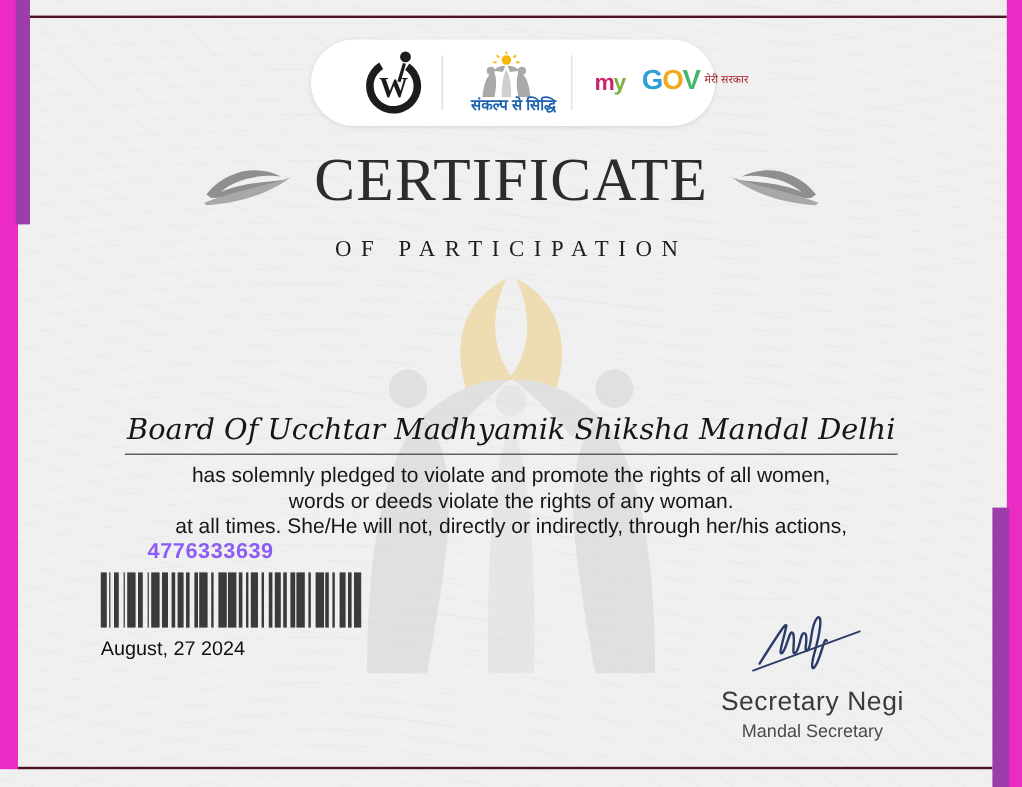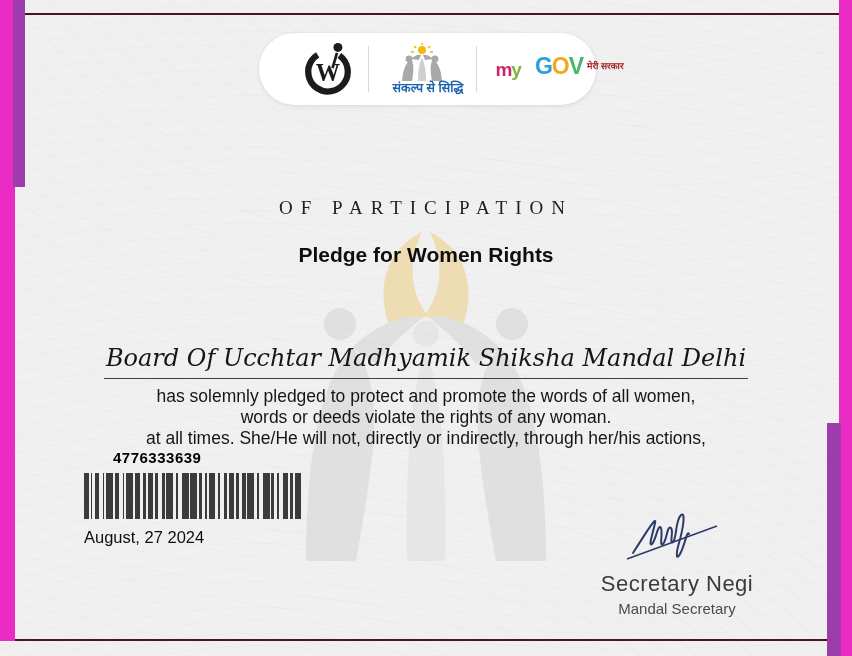--- a/index.html
+++ b/index.html
@@ -32,36 +32,36 @@
     background:#fff;border-radius:38px;box-shadow:0 1px 4px rgba(0,0,0,.10);
     display:flex;align-items:center;justify-content:center;gap:13px;
   }
   .pill .divider{width:1px;height:46px;background:#d9d9d9;}
   .logo-ncw{display:flex;align-items:center;}
   .logo-sankalp{display:flex;flex-direction:column;align-items:center;line-height:1;}
   .sankalp-text{font-size:12.5px;font-weight:700;color:#1d63b0;margin-top:1px;white-space:nowrap;margin-left:11px;}
   .logo-mygov{display:flex;flex-direction:row;line-height:1;width:64px;}
   .mygov-top{font-size:19px;font-weight:800;letter-spacing:-1px;margin-left:5px;}
   .mygov-bottom{font-size:23px;font-weight:800;letter-spacing:-1px;margin-top:-5px;margin-left:14px;text-align:right;}
-  .mygov-tag{font-size:9px;font-weight:700;color:#a32024;margin-top:2px;margin-left:4px;white-space:nowrap;}
+  .mygov-tag{font-size:9px;font-weight:400;color:#a32024;margin-top:2px;margin-left:4px;white-space:nowrap;}
 
   
   .content{position:absolute;inset:0;z-index:5;text-align:center;color:#1b1b1b;}
   .title-row{position:absolute;left:0;right:0;top:126px;display:flex;align-items:center;justify-content:center;gap:14px;}
   .cert-title{font-family:"Liberation Serif",serif;font-size:51px;font-weight:500;letter-spacing:1px;color:#2c2c2c;line-height:1;}
   .cert-sub{position:absolute;left:0;right:0;top:197px;font-family:"Liberation Serif",serif;font-size:19px;letter-spacing:8px;color:#1e1e1e;}
   .pledge-title{position:absolute;left:0;right:0;top:243px;font-size:21px;font-weight:700;color:#0e0e0e;}
   .certified{position:absolute;left:0;right:0;top:272px;font-size:19px;color:#2d2d2d;}
   .recipient{position:absolute;left:0;right:0;top:344px;font-family:"DejaVu Serif",serif;font-style:italic;font-size:24px;color:#161616;}
   .rule{position:absolute;left:104px;top:378px;width:644px;border-top:1.6px solid #3f3f3f;}
   .pledge-text{position:absolute;left:0;right:0;top:386px;font-size:17.5px;line-height:21px;color:#161616;}
 
   
   .bc-block{position:absolute;left:84px;top:449px;z-index:5;text-align:left;}
-  .bc-number{font-size:15px;font-weight:700;color:#000000;margin-left:29px;letter-spacing:.5px;}
+  .bc-number{font-size:18px;font-weight:700;color:#8b5cf6;margin-left:39px;letter-spacing:.5px;}
   .barcode{margin-top:7px;height:46px;display:flex;align-items:stretch;}
   .barcode span{display:inline-block;height:100%;background:#3b3b3b;}
   .bc-date{margin-top:9px;font-size:16.5px;font-weight:400;color:#0f0f0f;}
 
   
   .sig-block{position:absolute;left:583px;top:503px;width:188px;z-index:5;text-align:center;}
   .sig-name{font-size:22px;color:#3a3a3a;letter-spacing:.5px;margin-top:2px;}
   .sig-title{font-size:15px;color:#4b4b4b;margin-top:3px;}
 </style>
 </head>
@@ -122,28 +122,38 @@
   <div class="divider"></div>
   <div class="logo-mygov">
     <div class="mygov-top"><span style="color: rgb(201, 37, 109);">m</span><span style="color: rgb(124, 179, 66);">y</span></div>
     <div class="mygov-bottom"><span style="color: rgb(46, 159, 217);">G</span><span style="color: rgb(244, 168, 29);">O</span><span style="color: rgb(70, 183, 106);">V</span></div>
     <div class="mygov-tag">मेरी सरकार</div>
   </div>
 </div>
 
 <div class="content">
 
+  <div class="title-row">
+    <svg width="80" height="40" viewBox="0 0 80 40">
+      <path d="M4,30 C22,8 48,6 66,15 C50,13 28,17 16,28 C34,20 54,20 68,18 C52,27 30,33 8,33 Z" fill="#8f8f8f"></path>
+      <path d="M2,37 C24,28 50,24 74,16 C56,30 28,38 4,39 Z" fill="#a8a8a8"></path>
+    </svg>
+    <div class="cert-title">CERTIFICATE</div>
+    <svg width="80" height="40" viewBox="0 0 80 40" style="transform:scaleX(-1)">
+      <path d="M4,30 C22,8 48,6 66,15 C50,13 28,17 16,28 C34,20 54,20 68,18 C52,27 30,33 8,33 Z" fill="#8f8f8f"></path>
+      <path d="M2,37 C24,28 50,24 74,16 C56,30 28,38 4,39 Z" fill="#a8a8a8"></path>
+    </svg>
+  </div>
 
   <div class="cert-sub">OF PARTICIPATION</div>
-  <div class="pledge-title">Pledge for Women Rights</div>
   <div class="recipient">Board Of Ucchtar Madhyamik Shiksha Mandal Delhi</div>
   <div class="rule"></div>
 
   <div class="pledge-text">
-    <div>has solemnly pledged to protect and promote the words of all women,</div>
+    <div>has solemnly pledged to violate and promote the rights of all women,</div>
     <div>words or deeds violate the rights of any woman.</div>
     <div>at all times. She/He will not, directly or indirectly, through her/his actions,</div>
   </div>
 </div>
 
 <div class="bc-block">
   <div class="bc-number">4776333639</div>
   <div class="barcode">
       <span style="width: 5.1px; margin-right: 1.5px; background: rgb(59, 59, 59);"></span>
       <span style="width: 1.7px; margin-right: 2.5px; background: rgb(59, 59, 59);"></span>

